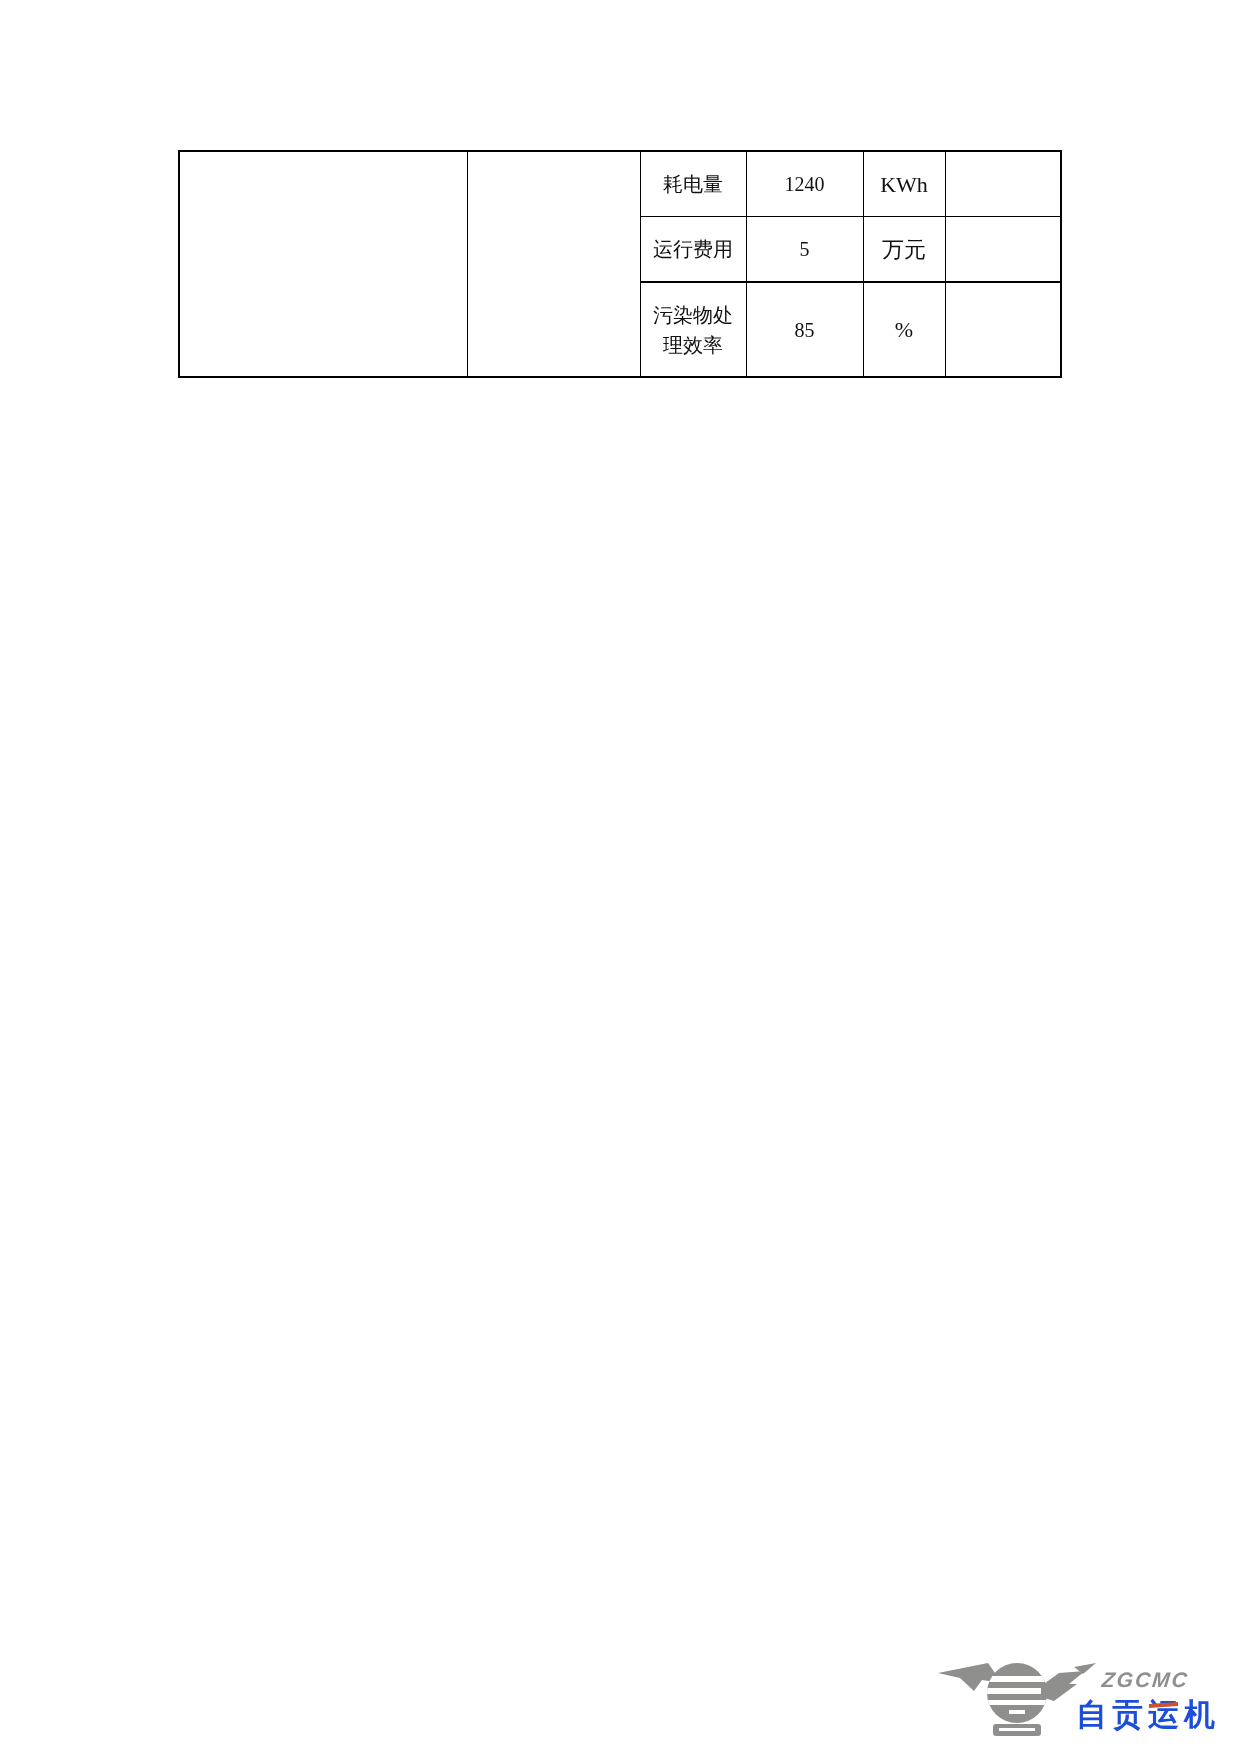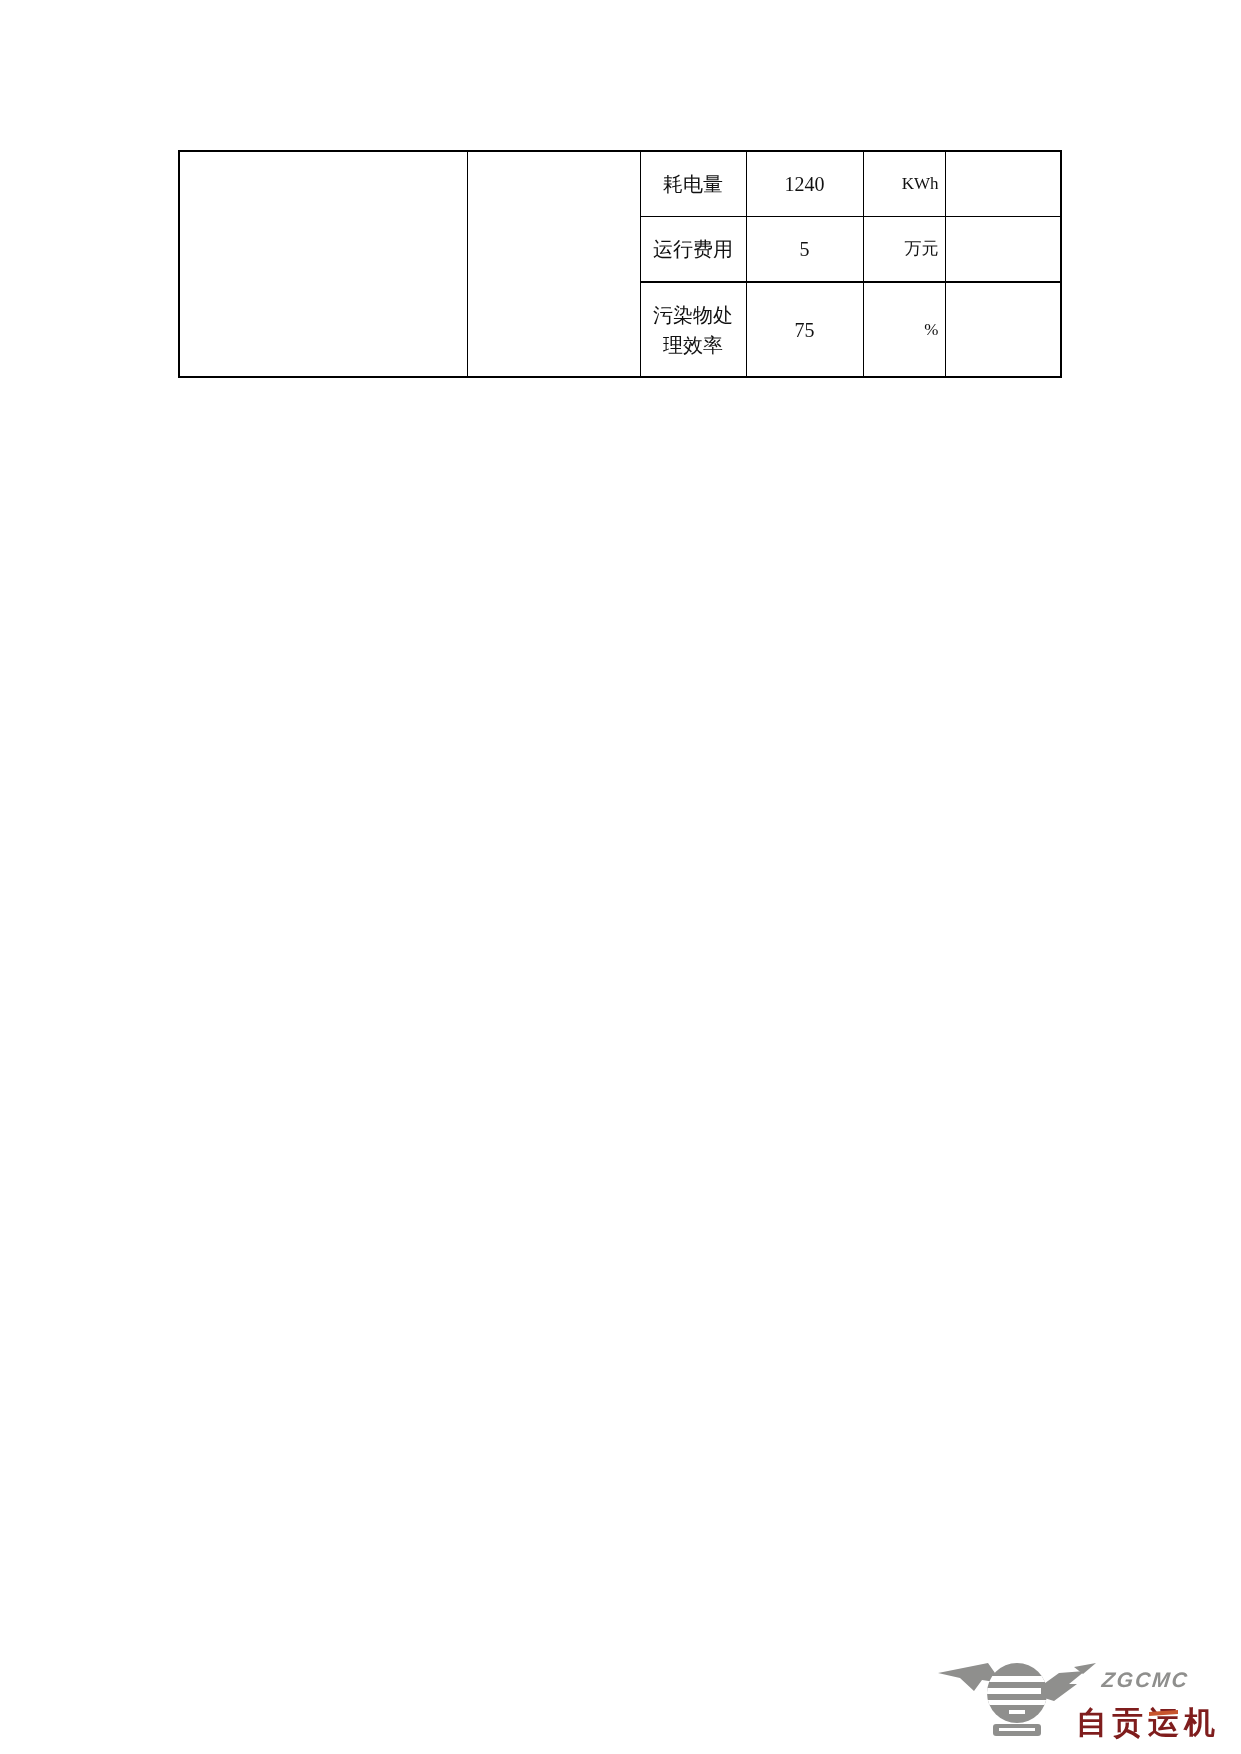--- a/index.html
+++ b/index.html
@@ -33,21 +33,21 @@
     border: 1px solid #000000;
     text-align: center;
     vertical-align: middle;
     padding: 12px 6px;
     line-height: 1.5;
     overflow: hidden;
   }
   .data-table tr.row-short td { height: 40px; }
   .data-table tr.row-tall td  { height: 69px; }
   .data-table tr.row-thick-top td { border-top: 2px solid #000000; }
-  .data-table td.unit-cell { font-size: 17px; text-align: right; }
+  .data-table td.unit-cell { font-size: 22px; }
   .data-table td.label-cell { padding: 0 4px; text-align: center; }
 
   
   .logo {
     position: absolute;
     left: 936px;
     top: 1658px;
     width: 300px;
     height: 90px;
   }
@@ -67,26 +67,26 @@
     font-family: "Liberation Sans", sans-serif;
     font-weight: bold;
     font-style: italic;
     font-size: 21px;
     letter-spacing: 2px;
     color: #8f8f8d;
     transform: skewX(-6deg);
     white-space: nowrap;
   }
   .logo-name {
-    margin-top: 14px;
+    margin-top: 6px;
     font-family: "Liberation Sans", sans-serif;
     font-weight: bold;
     font-size: 31px;
     letter-spacing: 5px;
-    color: #7f1d1d;
+    color: #1d4ed8;
     white-space: nowrap;
     line-height: 1.1;
   }
   .logo-name .yun {
     position: relative;
     display: inline-block;
   }
   .logo-name .yun .yun-accent {
     position: absolute;
     left: 1px;
@@ -122,21 +122,21 @@
         <td></td>
       </tr>
       <tr class="row-short">
         <td class="label-cell">运行费用</td>
         <td class="value-cell">5</td>
         <td class="unit-cell">万元</td>
         <td></td>
       </tr>
       <tr class="row-tall row-thick-top">
         <td class="label-cell">污染物处理效率</td>
-        <td class="value-cell">75</td>
+        <td class="value-cell">85</td>
         <td class="unit-cell">%</td>
         <td></td>
       </tr>
     </tbody>
   </table>
 
   <div class="logo">
     <svg class="logo-emblem" width="164" height="82" viewBox="0 0 164 82" xmlns="http://www.w3.org/2000/svg">
 
       <polygon points="2,15 52,5 66,25 46,22 38,33 24,20" fill="#8f8f8d"></polygon>

